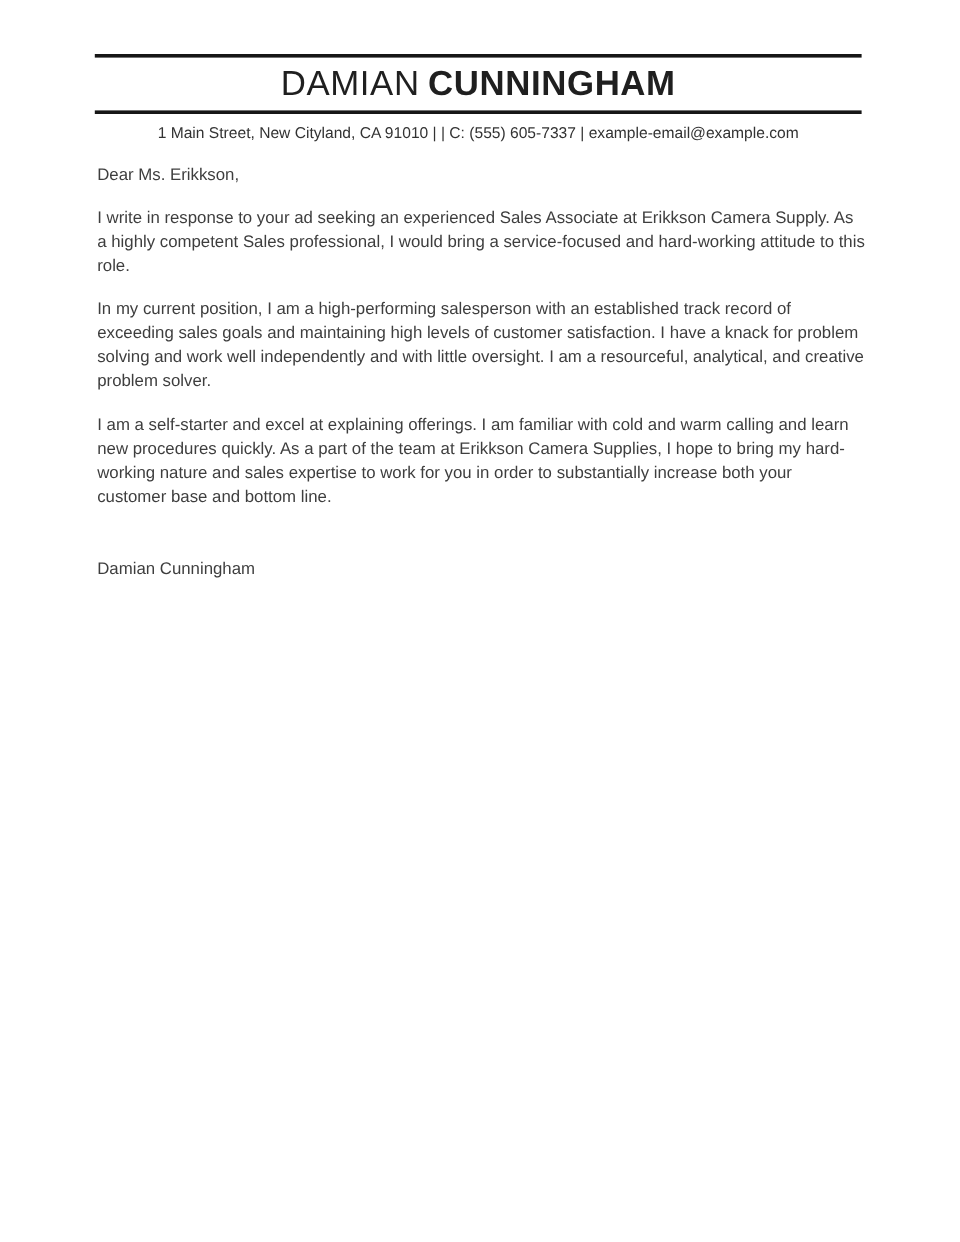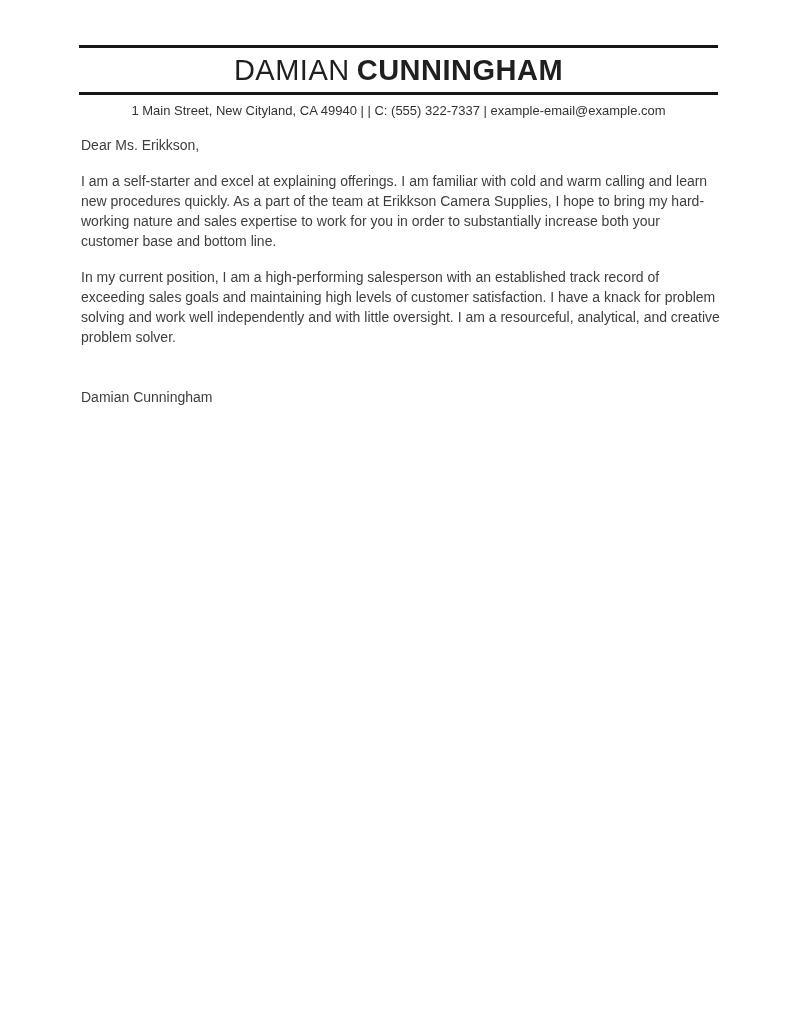--- a/index.html
+++ b/index.html
@@ -52,23 +52,24 @@
 </style>
 </head>
 <body>
 
 <div class="page">
 
   <header class="letterhead">
     <div class="rule"></div>
     <h1 class="name"><span class="first">DAMIAN</span><span class="last">CUNNINGHAM</span></h1>
     <div class="rule"></div>
-    <div class="contact">1 Main Street, New Cityland, CA 49940 | | C: (555) 322-7337 | example-email@example.com</div>
+    <div class="contact">1 Main Street, New Cityland, CA 91010 | | C: (555) 605-7337 | example-email@example.com</div>
   </header>
 
   <main class="letter-body">
     <p>Dear Ms. Erikkson,</p>
+    <p>I write in response to your ad seeking an experienced Sales Associate at Erikkson Camera Supply. As a highly competent Sales professional, I would bring a service-focused and hard-working attitude to this role.</p>
+    <p>In my current position, I am a high-performing salesperson with an established track record of exceeding sales goals and maintaining high levels of customer satisfaction. I have a knack for problem solving and work well independently and with little oversight. I am a resourceful, analytical, and creative problem solver.</p>
     <p>I am a self-starter and excel at explaining offerings. I am familiar with cold and warm calling and learn new procedures quickly. As a part of the team at Erikkson Camera Supplies, I hope to bring my hard-working nature and sales expertise to work for you in order to substantially increase both your customer base and bottom line.</p>
-    <p>In my current position, I am a high-performing salesperson with an established track record of exceeding sales goals and maintaining high levels of customer satisfaction. I have a knack for problem solving and work well independently and with little oversight. I am a resourceful, analytical, and creative problem solver.</p>
     <p class="signature">Damian Cunningham</p>
   </main>
 
 </div>
 
 </body></html>

